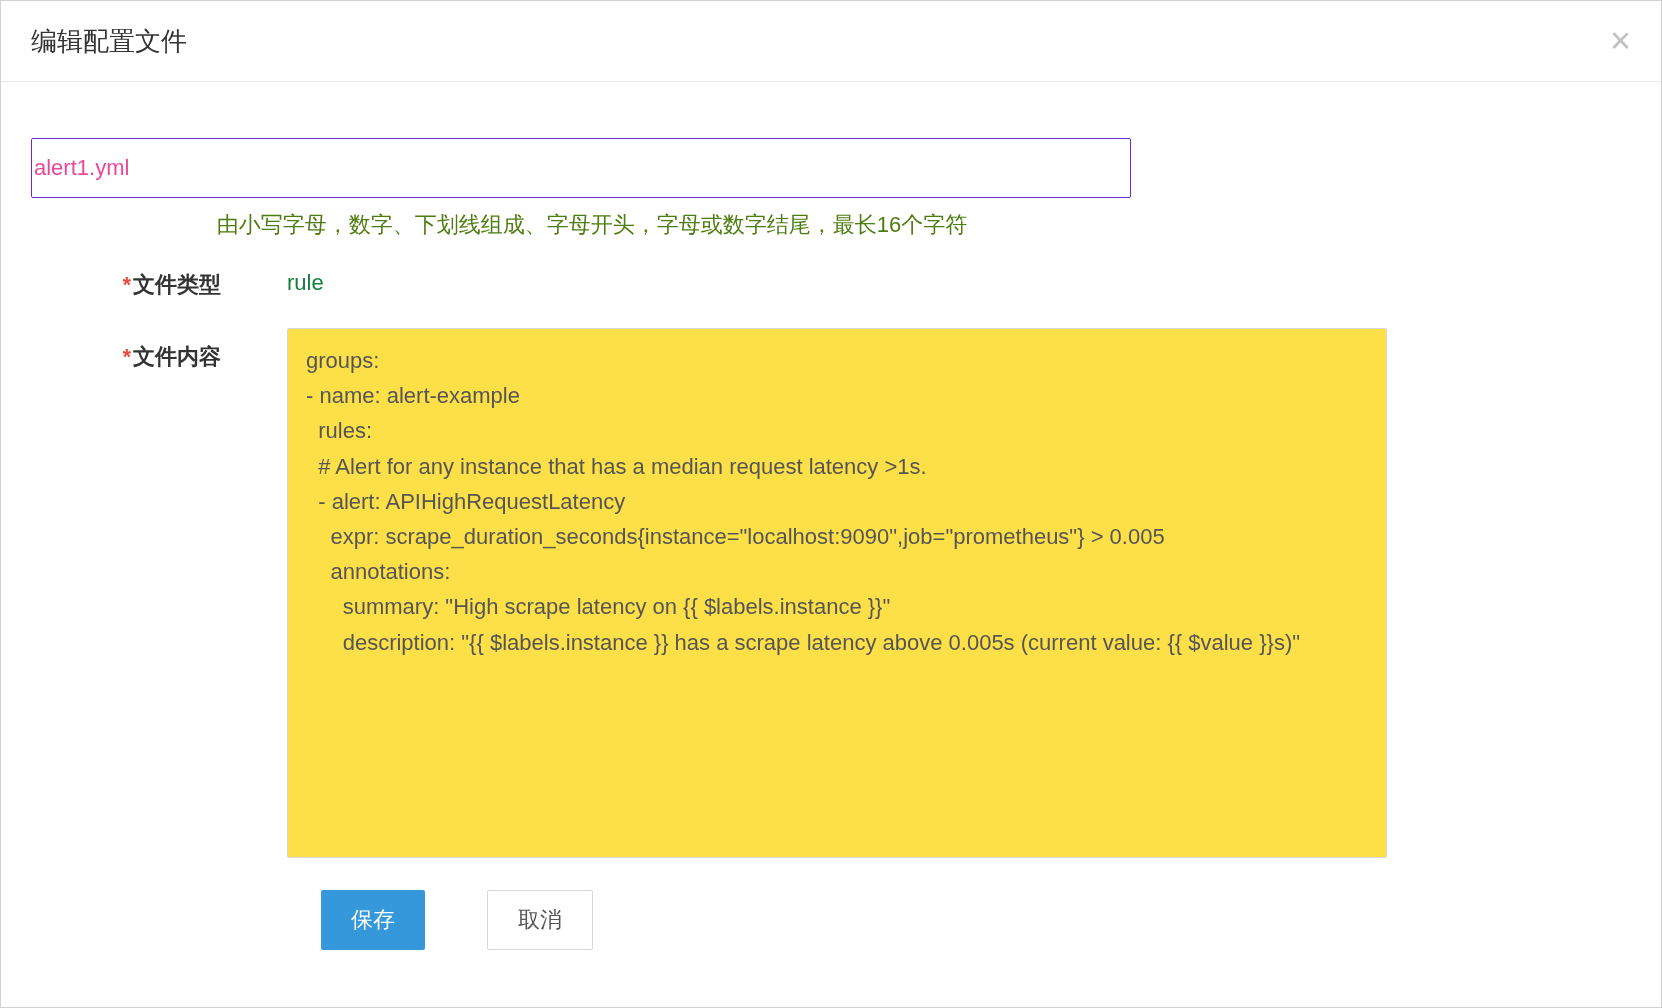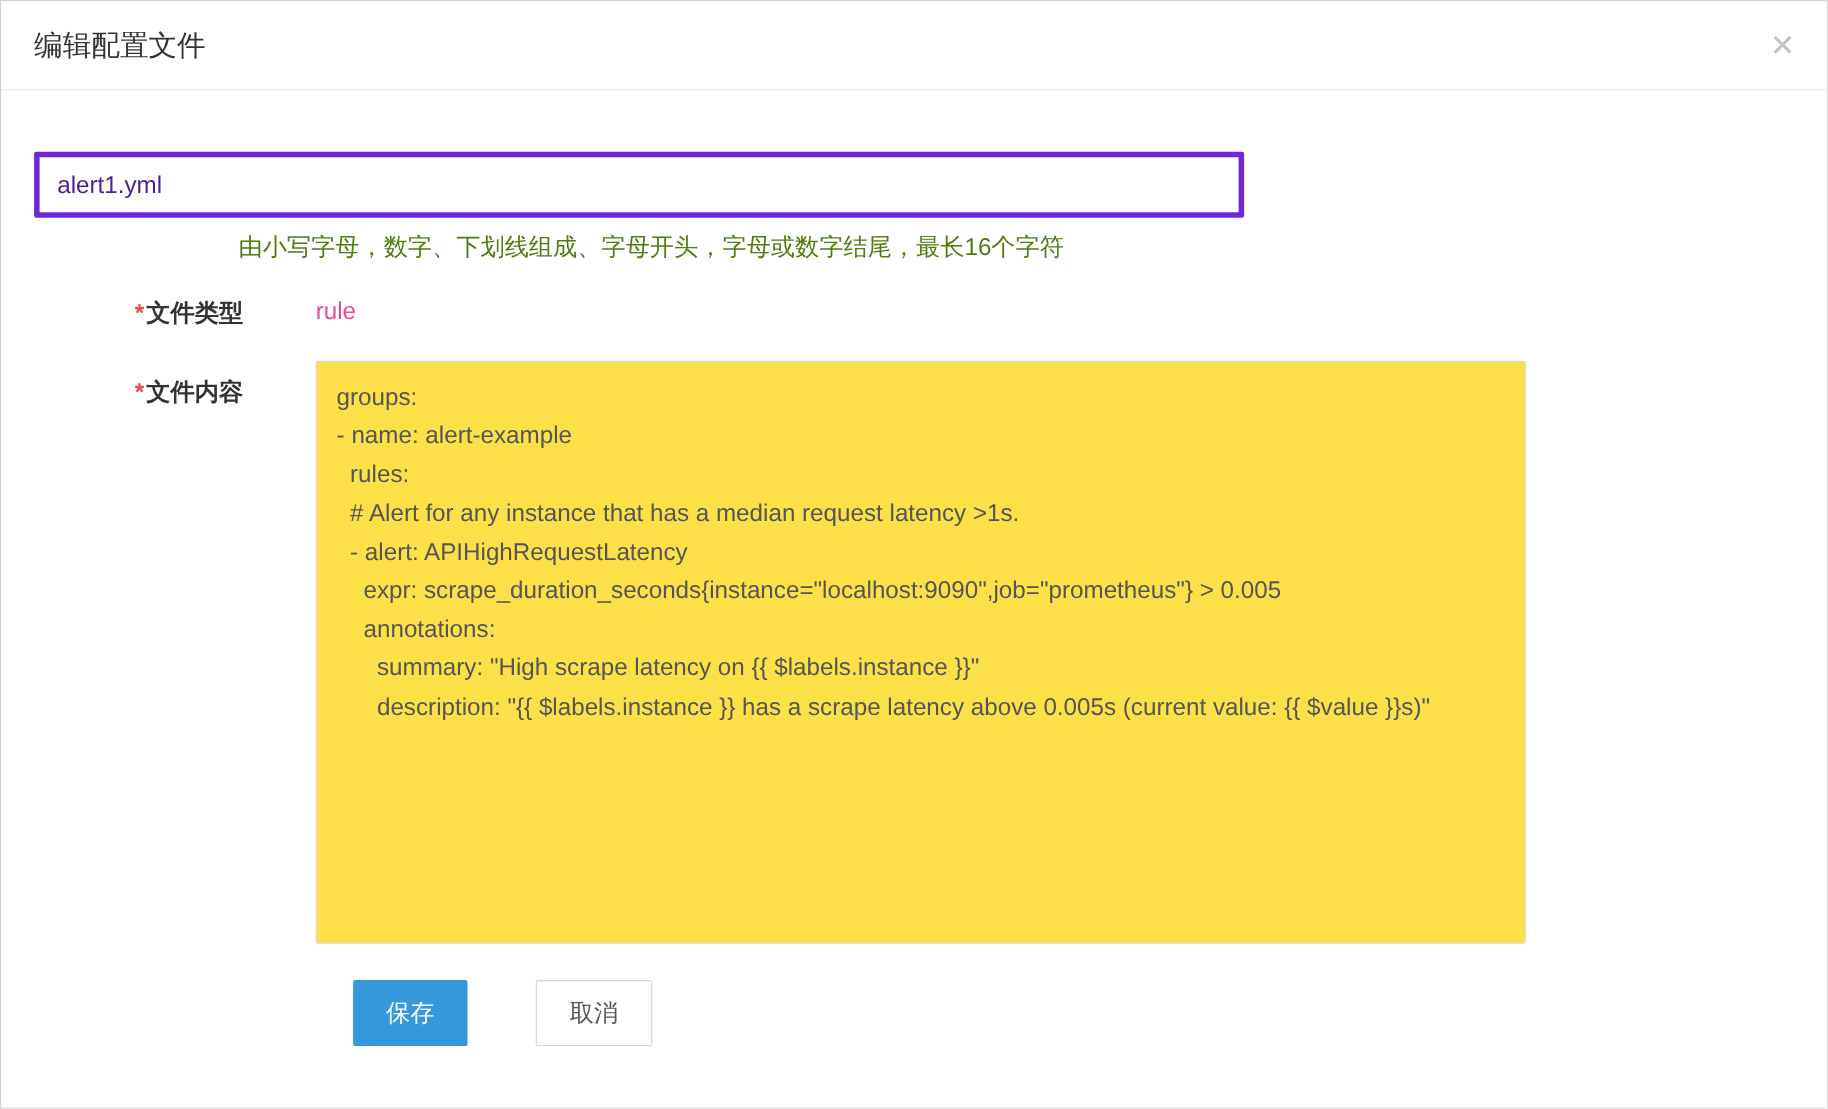--- a/index.html
+++ b/index.html
@@ -63,40 +63,40 @@
       color: #e74c3c;
       margin-right: 2px;
     }
     .form-control-wrap {
       flex: 1;
       max-width: 1100px;
     }
     .text-input {
       width: 100%;
       height: 60px;
-      padding: 0 16px;
-      border: 5px solid #6d28d9;
+      padding: 0 2px;
+      border: 1px solid #6d28d9;
       border-radius: 2px;
       font-size: 22px;
-      color: #4c1d95;
+      color: #ec4899;
       background: #fff;
     }
     .help-text {
       margin-top: 12px;
       padding-left: 22px;
       font-size: 22px;
       color: #4d7c0f;
       text-align: center;
     }
     .form-row.type-row .form-label {
       padding-top: 2px;
     }
     .static-value {
       font-size: 22px;
-      color: #ec4899;
+      color: #15803d;
       padding-top: 2px;
     }
     .textarea-input {
       width: 100%;
       height: 530px;
       padding: 14px 18px;
       border: 1px solid #d6d6d6;
       border-radius: 2px;
       font-size: 22px;
       color: #555;

